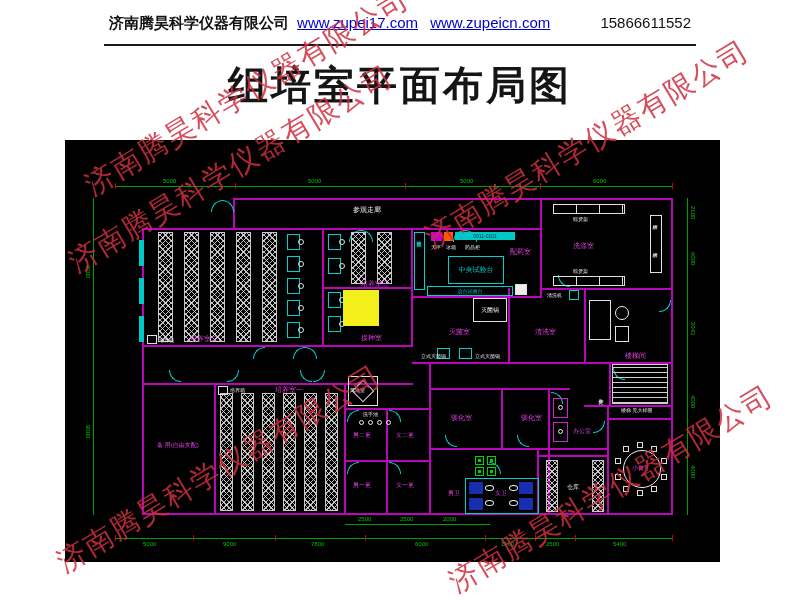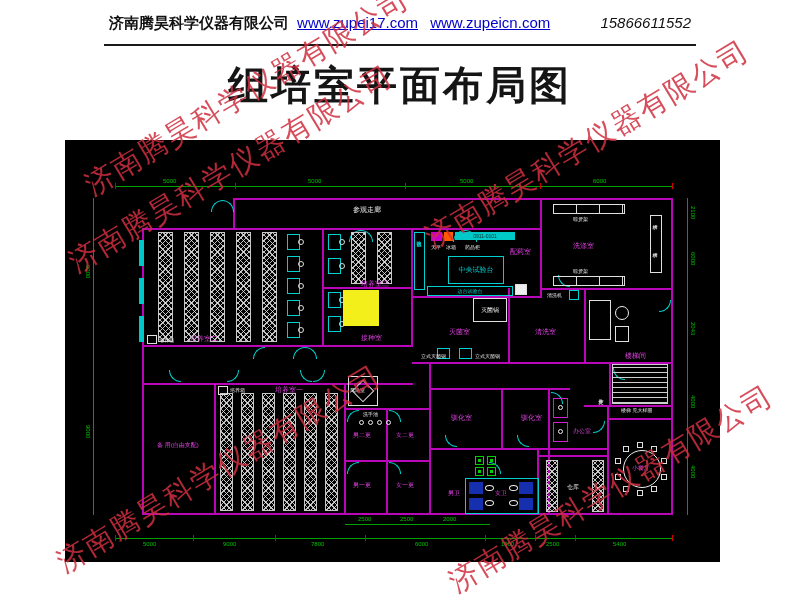--- a/index.html
+++ b/index.html
@@ -2,21 +2,21 @@
 <html><head>
 <meta charset="utf-8">
 <style>
   html,body{margin:0;padding:0;}
   body{width:800px;height:600px;position:relative;background:#ffffff;overflow:hidden;
        font-family:"Liberation Sans","DejaVu Sans",sans-serif;}
   
   #header{position:absolute;left:0;top:14px;width:800px;text-align:center;font-size:15px;color:#111;}
   #header .co{font-weight:bold;}
   #header a{color:#0000cc;text-decoration:underline;margin:0 4px;}
-  #header .phone{margin-left:42px;color:#111;font-style:italic;}
+  #header .phone{margin-left:42px;color:#111;}
   #rule{position:absolute;left:104px;top:44px;width:592px;border-top:2px solid #1a1a1a;}
   #title{position:absolute;left:0;top:58px;width:800px;text-align:center;font-size:40px;
          font-weight:bold;color:#151515;letter-spacing:3px;}
   
   #cv{position:absolute;left:65px;top:140px;width:655px;height:422px;background:#000;}
   #cv *{position:absolute;box-sizing:border-box;}
   .w{background:#b806b8;}
   .lbl{font-size:7px;line-height:8px;white-space:nowrap;}
   .m{color:#e040e0;}
   .wh{color:#e8e8e8;}

